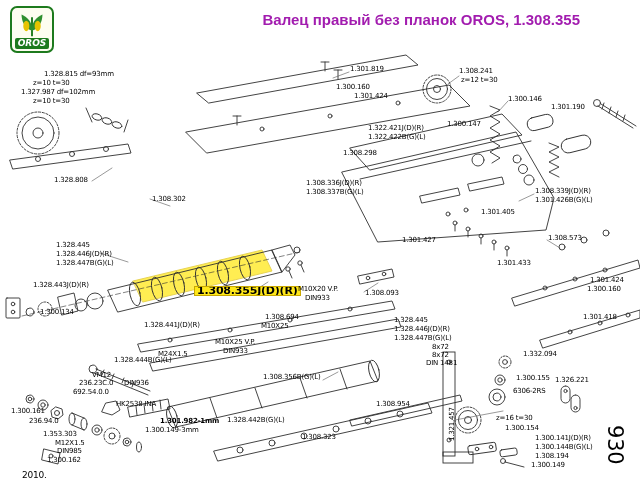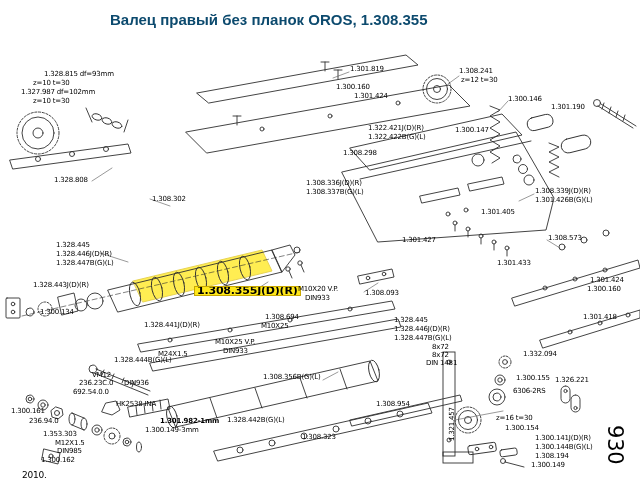--- a/index.html
+++ b/index.html
@@ -1,35 +1,45 @@
 <!DOCTYPE html>
 <html><head>
 <meta charset="utf-8">
 <style>
   html,body{margin:0;padding:0;background:#888;}
   .page{position:relative;width:640px;height:501px;background:#fff;overflow:hidden;
         font-family:"DejaVu Sans",sans-serif;}
-  .title{position:absolute;top:11px;left:110px;width:470px;text-align:left;
-         font-family:"Liberation Sans",sans-serif;font-weight:bold;font-size:15px;color:#0c4a6e;}
+  .title{position:absolute;top:11px;left:110px;width:470px;text-align:right;
+         font-family:"Liberation Sans",sans-serif;font-weight:bold;font-size:15px;color:#a21caf;}
   .logo{position:absolute;left:10px;top:6px;width:44px;height:47px;border:2px solid #1d7a1d;
         border-radius:7px;background:#fdfdf0;box-sizing:border-box;}
   .logo svg{display:block;margin:1px auto 0 auto;}
   .logo-text{position:absolute;left:3px;right:3px;bottom:2px;background:#1d7a1d;color:#fff;
         font-size:9px;line-height:11px;font-weight:bold;font-style:italic;text-align:center;border-radius:2px;}
   .art{position:absolute;left:0;top:0;}
   .labels{position:absolute;left:0;top:0;width:640px;height:501px;}
   .lbl{position:absolute;font-size:7px;line-height:7.5px;color:#000;white-space:pre;
        transform-origin:0 0;letter-spacing:-0.2px;}
   .lbl.hl{background:#ffe81a;outline:1px solid #c8a700;padding:0 2px;font-weight:bold;font-size:11px;}
 </style>
 </head>
 <body>
 
 <div class="page">
 
+  <div class="logo">
+    <svg width="38" height="30" viewBox="0 0 40 30">
+      <path d="M20,28 V8" stroke="#1d7a1d" stroke-width="2" fill="none"></path>
+      <path d="M20,22 C13,20 9,13 9,5 C16,8 19,13 20,18 Z" fill="#2f8f2f"></path>
+      <path d="M20,22 C27,20 31,13 31,5 C24,8 21,13 20,18 Z" fill="#2f8f2f"></path>
+      <ellipse cx="14" cy="17" rx="3.2" ry="5.5" fill="#e6c300"></ellipse>
+      <ellipse cx="26" cy="17" rx="3.2" ry="5.5" fill="#e6c300"></ellipse>
+    </svg>
+    <div class="logo-text">OROS</div>
+  </div>
 
   <div class="title">Валец правый без планок OROS, 1.308.355</div>
 
   <svg class="art" width="640" height="501" viewBox="0 0 640 501">
     <g stroke="#2f2f2f" stroke-width="0.9" fill="none" stroke-linecap="round">
 
       <g>
         <circle cx="38" cy="133" r="21" stroke-dasharray="2.2,1.6"></circle>
         <circle cx="38" cy="133" r="16"></circle>
         <circle cx="38" cy="133" r="5"></circle>
@@ -278,21 +288,21 @@
       <span class="lbl" style="left: 33px; top: 98px;">z=10 t=30</span>
       <span class="lbl" style="left: 54px; top: 177px;">1.328.808</span>
       <span class="lbl" style="left: 152px; top: 196px;">1.308.302</span>
       <span class="lbl" style="left: 350px; top: 66px;">1.301.819</span>
       <span class="lbl" style="left: 336px; top: 84px;">1.300.160</span>
       <span class="lbl" style="left: 354px; top: 93px;">1.301.424</span>
       <span class="lbl" style="left: 459px; top: 68px;">1.308.241</span>
       <span class="lbl" style="left: 461px; top: 77px;">z=12 t=30</span>
       <span class="lbl" style="left: 508px; top: 96px;">1.300.146</span>
       <span class="lbl" style="left: 551px; top: 104px;">1.301.190</span>
-      <span class="lbl" style="left: 447px; top: 127px; margin-left: 8px;">1.300.147</span>
+      <span class="lbl" style="left: 447px; top: 121px;">1.300.147</span>
       <span class="lbl" style="left: 368px; top: 125px;">1.322.421J(D)(R)</span>
       <span class="lbl" style="left: 368px; top: 134px;">1.322.422B(G)(L)</span>
       <span class="lbl" style="left: 343px; top: 150px;">1.308.298</span>
       <span class="lbl" style="left: 306px; top: 180px;">1.308.336J(D)(R)</span>
       <span class="lbl" style="left: 306px; top: 189px;">1.308.337B(G)(L)</span>
       <span class="lbl" style="left: 535px; top: 188px;">1.308.339J(D)(R)</span>
       <span class="lbl" style="left: 535px; top: 197px;">1.301.426B(G)(L)</span>
       <span class="lbl" style="left: 481px; top: 209px;">1.301.405</span>
       <span class="lbl" style="left: 402px; top: 237px;">1.301.427</span>
       <span class="lbl" style="left: 548px; top: 235px;">1.308.573</span>
@@ -342,18 +352,18 @@
       <span class="lbl" style="left: 535px; top: 453px;">1.308.194</span>
       <span class="lbl" style="left: 531px; top: 462px;">1.300.149</span>
       <span class="lbl" style="left: 227px; top: 417px;">1.328.442B(G)(L)</span>
       <span class="lbl" style="left: 302px; top: 434px;">1.308.323</span>
       <span class="lbl" style="left: 376px; top: 401px;">1.308.954</span>
       <span class="lbl" style="left: 11px; top: 408px;">1.300.161</span>
       <span class="lbl" style="left: 29px; top: 418px;">236.94.0</span>
       <span class="lbl" style="left: 43px; top: 431px;">1.353.303</span>
       <span class="lbl" style="left: 55px; top: 440px;">M12X1.5</span>
       <span class="lbl" style="left: 57px; top: 448px;">DIN985</span>
-      <span class="lbl" style="left: 41px; top: 457px;">1.300.162</span>
+      <span class="lbl" style="left: 47px; top: 457px;">1.300.162</span>
       <span class="lbl" style="left: 22px; top: 472px; font-size: 9px;">2010.</span>
       <span class="lbl" style="left: 618px; top: 425px; transform: rotate(90deg); font-size: 21px;">930</span>
     </div>
 
 </div>
 
 </body></html>

